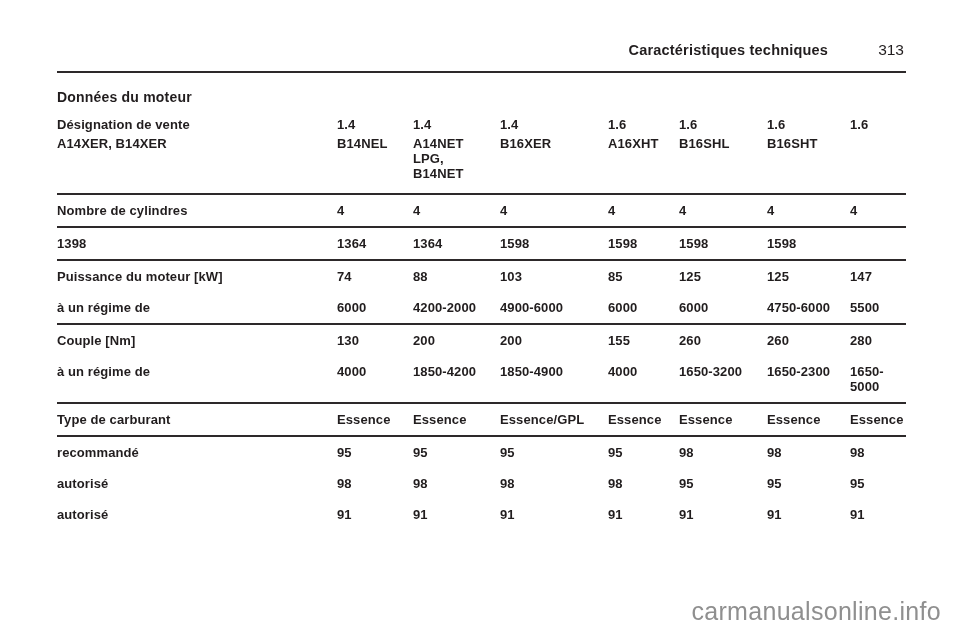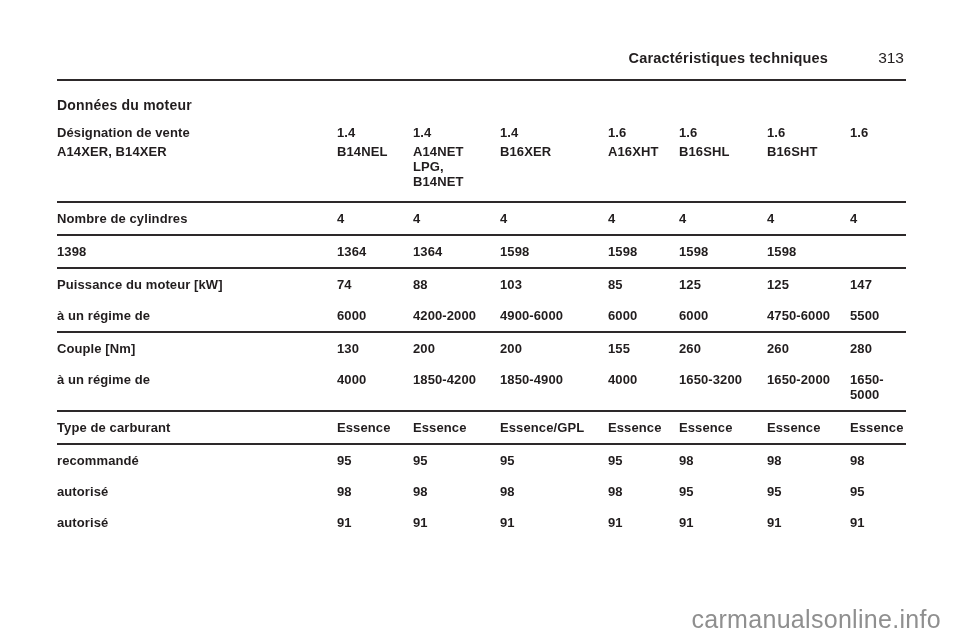--- a/index.html
+++ b/index.html
@@ -20,21 +20,21 @@
     position: absolute;
     left: 57px;
     top: 0;
     width: 849px;
   }
   .page-header {
     display: flex;
     justify-content: flex-end;
     align-items: baseline;
     gap: 50px;
-    padding-top: 28px;
+    padding-top: 20px;
     padding-right: 2px;
   }
   .header-title {
     font-size: 14.5px;
     font-weight: bold;
     letter-spacing: 0.2px;
   }
   .header-page-number {
     font-size: 15.5px;
     font-weight: normal;
@@ -79,21 +79,21 @@
     line-height: 15px;
     letter-spacing: 0.1px;
     padding-right: 6px;
   }
   .cell.label {
     padding-right: 12px;
   }
   .watermark {
     position: absolute;
     right: 19px;
-    bottom: 8px;
+    bottom: 16px;
     font-size: 25px;
     font-weight: 500;
     color: #8f8f8f;
     letter-spacing: 0.3px;
   }
 </style>
 </head>
 <body>
 
 <div class="page">
@@ -177,21 +177,21 @@
           <div class="cell value">260</div>
           <div class="cell value">280</div>
         </div>
         <div class="trow rule">
           <div class="cell label">à un régime de</div>
           <div class="cell value">4000</div>
           <div class="cell value">1850-4200</div>
           <div class="cell value">1850-4900</div>
           <div class="cell value">4000</div>
           <div class="cell value">1650-3200</div>
-          <div class="cell value">1650-2000</div>
+          <div class="cell value">1650-2300</div>
           <div class="cell value">1650-5000</div>
         </div>
         <div class="trow rule">
           <div class="cell label">Type de carburant</div>
           <div class="cell value">Essence</div>
           <div class="cell value">Essence</div>
           <div class="cell value">Essence/GPL</div>
           <div class="cell value">Essence</div>
           <div class="cell value">Essence</div>
           <div class="cell value">Essence</div>

